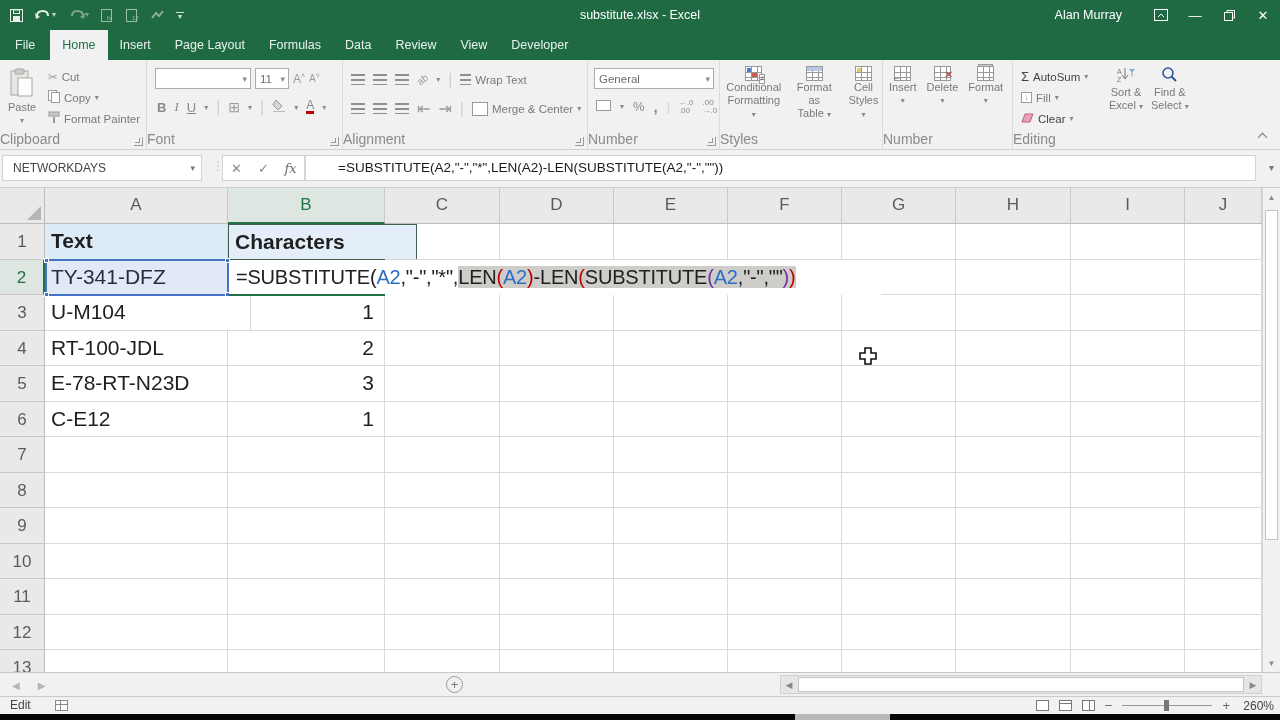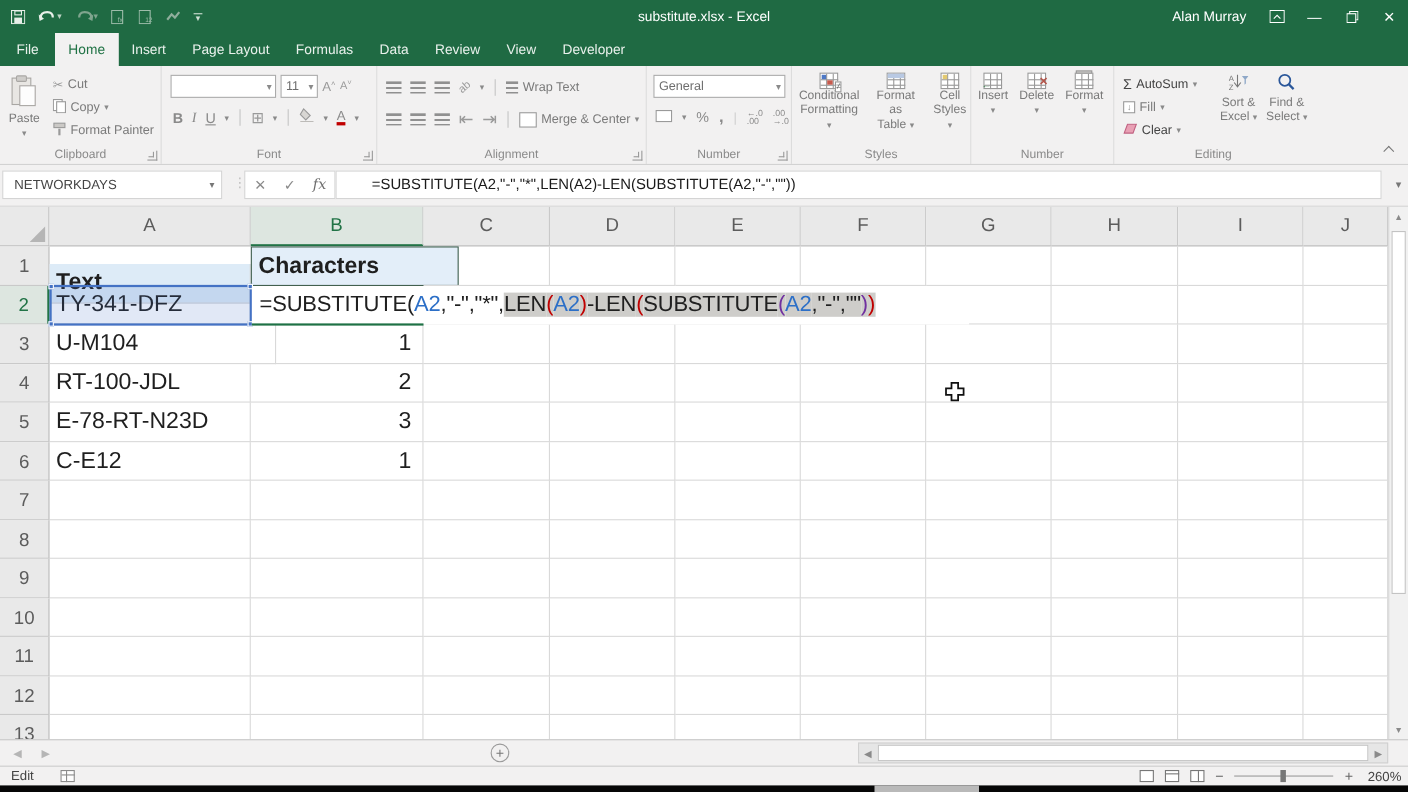--- a/index.html
+++ b/index.html
@@ -8,35 +8,35 @@
   .app { position:relative; width:1280px; height:720px; background:#fff; overflow:hidden; }
   .abs { position:absolute; }
 
   
   .titlebar { position:absolute; left:0; top:0; width:1280px; height:30px; background:#1f6a43; color:#fff; }
   .qat { position:absolute; left:10px; top:0; height:30px; display:flex; align-items:center; gap:12px; }
   .qat .qi { color:#e8efe9; font-size:14px; line-height:30px; display:flex; align-items:center; }
   .qat .dim { color:#7fa58e; }
   .title-text { position:absolute; left:0; right:0; top:0; height:30px; text-align:center; font-size:12.5px; line-height:30px; color:#fff; }
   .tb-right { position:absolute; right:0; top:0; height:30px; display:flex; align-items:center; }
-  .tb-user { font-size:12.5px; color:#fff; margin-right:11px; }
+  .tb-user { font-size:12.5px; color:#fff; margin-right:22px; }
   .tb-btn { width:34px; height:30px; display:flex; align-items:center; justify-content:center; color:#fff; font-size:13px; }
 
   
   .tabrow { position:absolute; left:0; top:30px; width:1280px; height:30px; background:#1f6a43; display:flex; align-items:flex-end; }
   .rtab { font-size:12.5px; color:#e9f1ec; padding:7px 12px 7px 12px; height:30px; line-height:16px; }
   .rtab.filetab { padding:7px 15px; }
   .rtab.active { background:#f2f1f1; color:#217346; }
   .tellme { display:flex; align-items:center; gap:6px; color:#fff; font-size:12.5px; padding:0 10px; height:30px; }
   .share { position:absolute; right:8px; top:30px; height:30px; display:flex; align-items:center; gap:5px; color:#fff; font-size:12.5px; }
 
   
   .ribbon { position:absolute; left:0; top:60px; width:1280px; height:90px; background:#f2f1f1; border-bottom:1px solid #d2d2d2; display:flex; }
   .rgroup { position:relative; height:89px; border-right:1px solid #dcdcdc; flex:none; }
-  .glabel { position:absolute; bottom:2px; left:0; right:0; text-align:center; font-size:11px; color:#8a8a8a; }
+  .glabel { position:absolute; bottom:2px; left:0; right:0; font-size:14px; color:#8a8a8a; }
   .launcher { position:absolute; bottom:3px; right:3px; width:9px; height:9px; border-right:1px solid #9a9a9a; border-bottom:1px solid #9a9a9a; }
   .launcher:before { content:""; position:absolute; right:1px; bottom:1px; width:4px; height:4px; border-right:1px solid #9a9a9a; border-bottom:1px solid #9a9a9a; transform:translate(-1px,-1px); }
   .bigbtn { display:flex; flex-direction:column; align-items:center; font-size:11px; color:#7a7a7a; text-align:center; line-height:13px; }
   .smallrow { display:flex; align-items:center; gap:4px; font-size:11.5px; color:#7a7a7a; height:21px; }
   .gico { color:#9a9a9a; }
   .combo { background:#fff; border:1px solid #ababab; height:21px; display:flex; align-items:center; font-size:11.5px; color:#6d6d6d; padding:0 4px; position:relative; }
   .combo .car { position:absolute; right:3px; color:#8a8a8a; font-size:9px; }
   .lines { width:14px; height:11px; background:repeating-linear-gradient(to bottom,#909090 0 2px,transparent 2px 5px); }
   .lines.sm { width:11px; }
   .chev { font-size:8px; color:#8a8a8a; }
@@ -449,21 +449,21 @@
         <div class="colhdr" style="left: 500px; width: 114px;">D</div>
         <div class="colhdr" style="left: 614px; width: 114px;">E</div>
         <div class="colhdr" style="left: 728px; width: 114px;">F</div>
         <div class="colhdr" style="left: 842px; width: 114px;">G</div>
         <div class="colhdr" style="left: 956px; width: 115px;">H</div>
         <div class="colhdr" style="left: 1071px; width: 114px;">I</div>
         <div class="colhdr" style="left: 1185px; width: 77px;">J</div>
       </div>
     <div>
         <div class="rowhdr" style="top: 36px; height: 35.5px; line-height: 35.5px;">1</div>
-        <div class="cell h1" style="left: 45px; top: 52px; width: 183px; height: 35.5px; line-height: 34.5px;">Text</div>
+        <div class="cell h1" style="left: 45px; top: 36px; width: 183px; height: 35.5px; line-height: 34.5px;">Text</div>
         <div class="cell h1b" style="left: 228px; top: 36px; width: 189px; height: 35.5px; line-height: 34.5px;">Characters</div>
         <div class="cell" style="left: 385px; top: 36px; width: 115px; height: 35.5px; line-height: 34.5px;"></div>
         <div class="cell" style="left: 500px; top: 36px; width: 114px; height: 35.5px; line-height: 34.5px;"></div>
         <div class="cell" style="left: 614px; top: 36px; width: 114px; height: 35.5px; line-height: 34.5px;"></div>
         <div class="cell" style="left: 728px; top: 36px; width: 114px; height: 35.5px; line-height: 34.5px;"></div>
         <div class="cell" style="left: 842px; top: 36px; width: 114px; height: 35.5px; line-height: 34.5px;"></div>
         <div class="cell" style="left: 956px; top: 36px; width: 115px; height: 35.5px; line-height: 34.5px;"></div>
         <div class="cell" style="left: 1071px; top: 36px; width: 114px; height: 35.5px; line-height: 34.5px;"></div>
         <div class="cell" style="left: 1185px; top: 36px; width: 77px; height: 35.5px; line-height: 34.5px;"></div>
         <div class="rowhdr rowhdr-active" style="top: 71.5px; height: 35.5px; line-height: 35.5px;">2</div>

